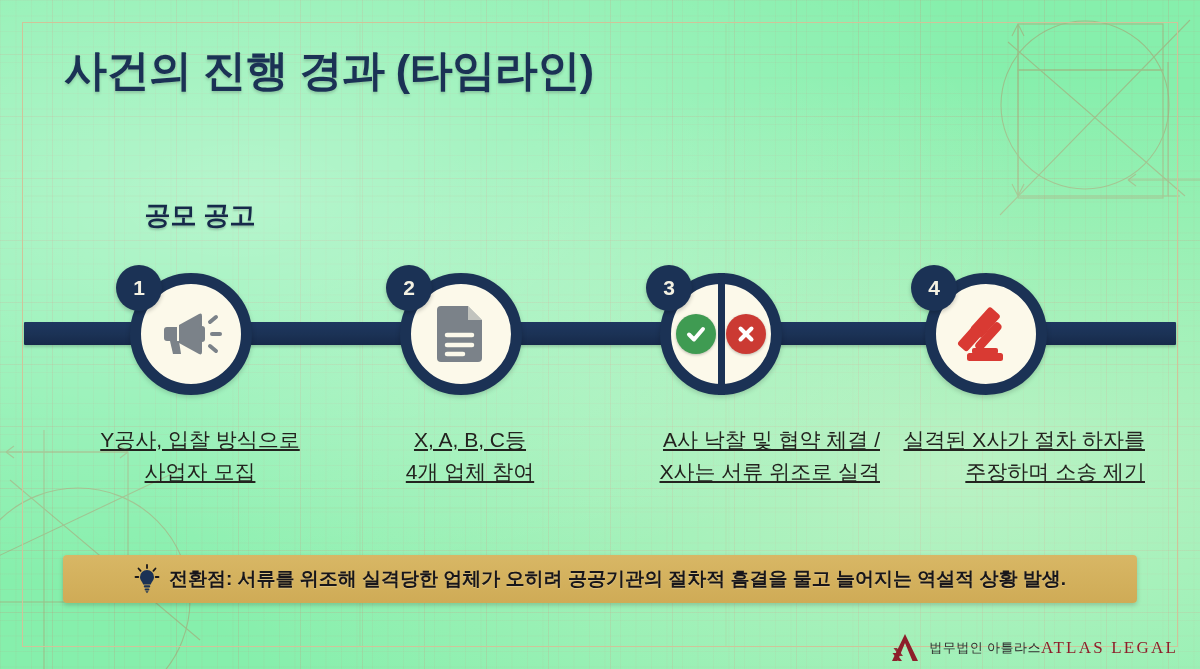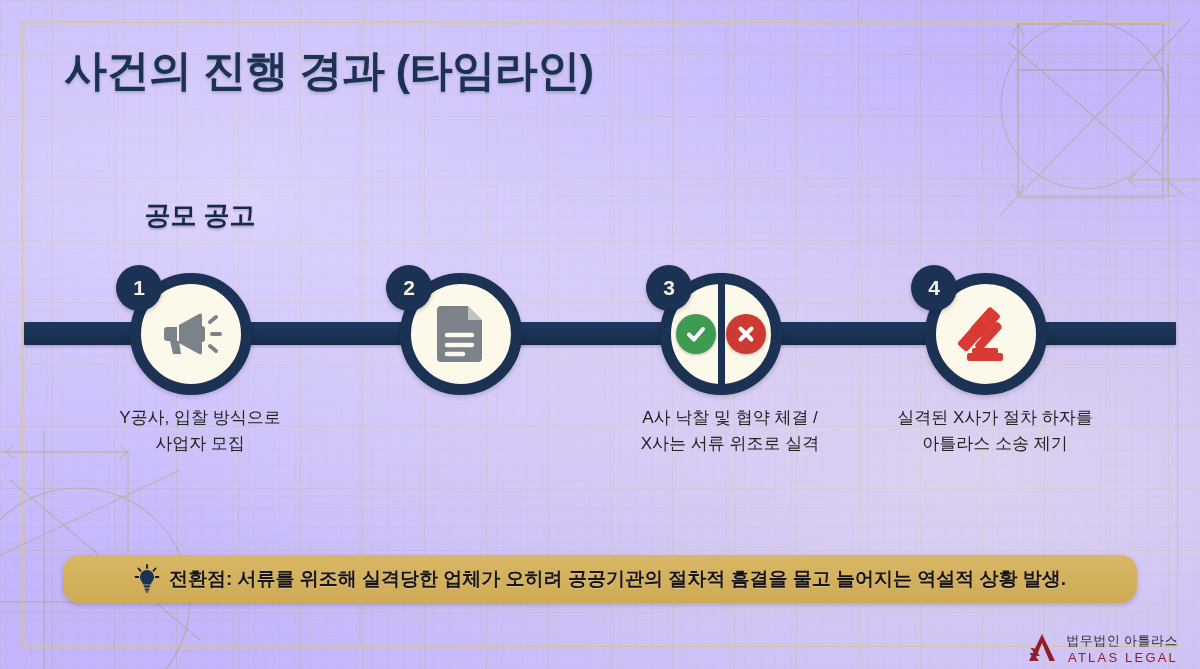--- a/index.html
+++ b/index.html
@@ -15,21 +15,21 @@
     background: #fbf8e8;
     position: relative;
   }
 
   
   #slide {
     position: absolute;
     inset: 0;
     width: 1200px;
     height: 669px;
-    background: #c4b5fd;
+    background: #86efac;
     overflow: hidden;
   }
 
   .bp-grid {
     position: absolute;
     inset: 0;
     background-image:
       linear-gradient(to right, rgba(176,168,132,0.30) 1px, transparent 1px),
       linear-gradient(to bottom, rgba(176,168,132,0.30) 1px, transparent 1px);
     background-size: 62px 62px;
@@ -186,39 +186,40 @@
     display: flex;
     align-items: center;
     justify-content: center;
     box-shadow: 0 1px 3px rgba(0,0,0,0.25);
   }
   .mini-green { background: #3f9b52; }
   .mini-red   { background: #cb3a33; }
 
   .caption {
     position: absolute;
-    top: 405px;
+    top: 424px;
     width: 260px;
     text-align: center;
-    font-size: 17px;
+    font-size: 21px;
     line-height: 1.52;
     color: #23231f;
     white-space: pre-line;
-  }
-  .caption-wide { width: 300px; left: -20px; }
+    text-decoration: underline;
+  }
+  .caption-wide { width: 300px; left: -20px; text-align: right; }
 
   
   .banner {
     position: absolute;
     left: 63px;
     top: 555px;
     width: 1074px;
     height: 48px;
     background: linear-gradient(180deg, #d8b765 0%, #cfab56 100%);
-    border-radius: 16px;
+    border-radius: 4px;
     display: flex;
     align-items: center;
     justify-content: center;
     gap: 9px;
     box-shadow: 0 2px 5px rgba(0,0,0,0.18);
   }
   .banner-text {
     font-size: 19px;
     font-weight: 700;
     color: #18161a;
@@ -228,32 +229,32 @@
 
   
   .logo {
     position: absolute;
     right: 22px;
     bottom: 4px;
     display: flex;
     align-items: center;
     gap: 7px;
   }
-  .logo-text { display: flex; flex-direction: column; align-items: flex-end; }
+  .logo-text { display: flex; flex-direction: row; align-items: center; }
   .logo-kr {
     font-size: 13px;
     color: #2e2e2e;
     letter-spacing: 0.5px;
     font-family: "Liberation Serif", "DejaVu Serif", serif;
   }
   .logo-en {
-    font-size: 13px;
+    font-size: 17px;
     color: #8d1f2b;
     letter-spacing: 2.2px;
-    font-family: Liberation Sans, sans-serif;
+    font-family: Liberation Serif, serif;
   }
 </style>
 </head>
 <body>
 
 <div id="slide">
 
   <div class="bp-grid"></div>
   <div class="bp-grid-fine"></div>
 
@@ -327,20 +328,22 @@
             <path d="M7 3 h27 l14 14 v38 a4 4 0 0 1 -4 4 H7 a4 4 0 0 1 -4 -4 V7 a4 4 0 0 1 4 -4 z" fill="#7b8289"></path>
             <path d="M34 3 v14 h14 z" fill="#fcf9ea" opacity="0.55"></path>
             <g stroke="#fcf9ea" stroke-width="4.5" stroke-linecap="round">
               <path d="M13 32 H38"></path>
               <path d="M13 42 H38"></path>
               <path d="M13 51 H29"></path>
             </g>
           </svg>
         </div>
       </div>
+      <div class="caption">X, A, B, C등
+4개 업체 참여</div>
     </div>
 
     <div class="step step-3">
       <div class="node">
         <div class="ring"></div>
         <div class="badge">3</div>
         <div class="half-icons">
           <div class="mini-circle mini-green">
             <svg width="24" height="24" viewBox="0 0 24 24">
               <path d="M5 12.5 L10 17.5 L19 7" fill="none" stroke="#ffffff" stroke-width="4" stroke-linecap="round" stroke-linejoin="round"></path>
@@ -371,21 +374,21 @@
               <rect x="24" y="4" width="15" height="30" rx="3" transform="rotate(42 31 19)"></rect>
               <rect x="10" y="22" width="13" height="26" rx="3" transform="rotate(42 16 35)"></rect>
               <rect x="30" y="16" width="9" height="34" rx="4" transform="rotate(42 34 33)"></rect>
               <rect x="13" y="50" width="36" height="8" rx="2.5"></rect>
               <rect x="18" y="45" width="26" height="6" rx="2"></rect>
             </g>
           </svg>
         </div>
       </div>
       <div class="caption caption-wide">실격된 X사가 절차 하자를
-아틀라스 소송 제기</div>
+주장하며 소송 제기</div>
     </div>
 
   </div>
 
   <div class="banner">
     <svg width="26" height="30" viewBox="0 0 26 30">
       <g stroke="#18161a" stroke-width="1.8" stroke-linecap="round">
         <path d="M13 1 L13 4"></path>
         <path d="M4.5 4.5 L6.6 6.8"></path>
         <path d="M21.5 4.5 L19.4 6.8"></path>

